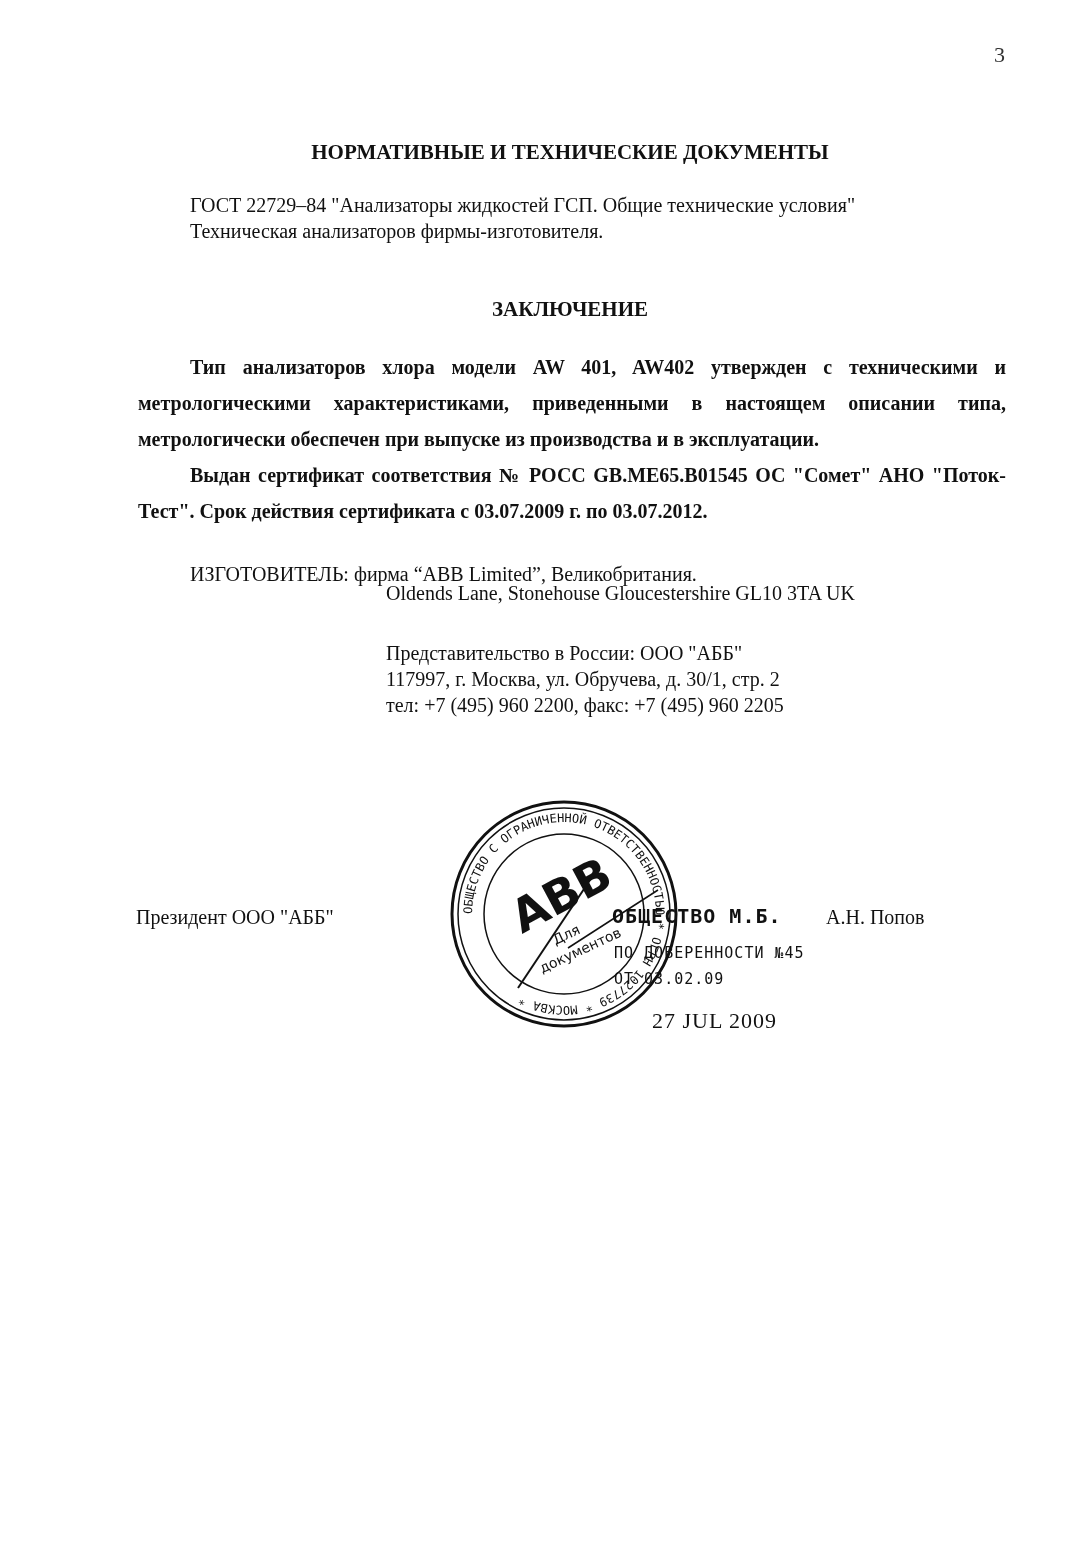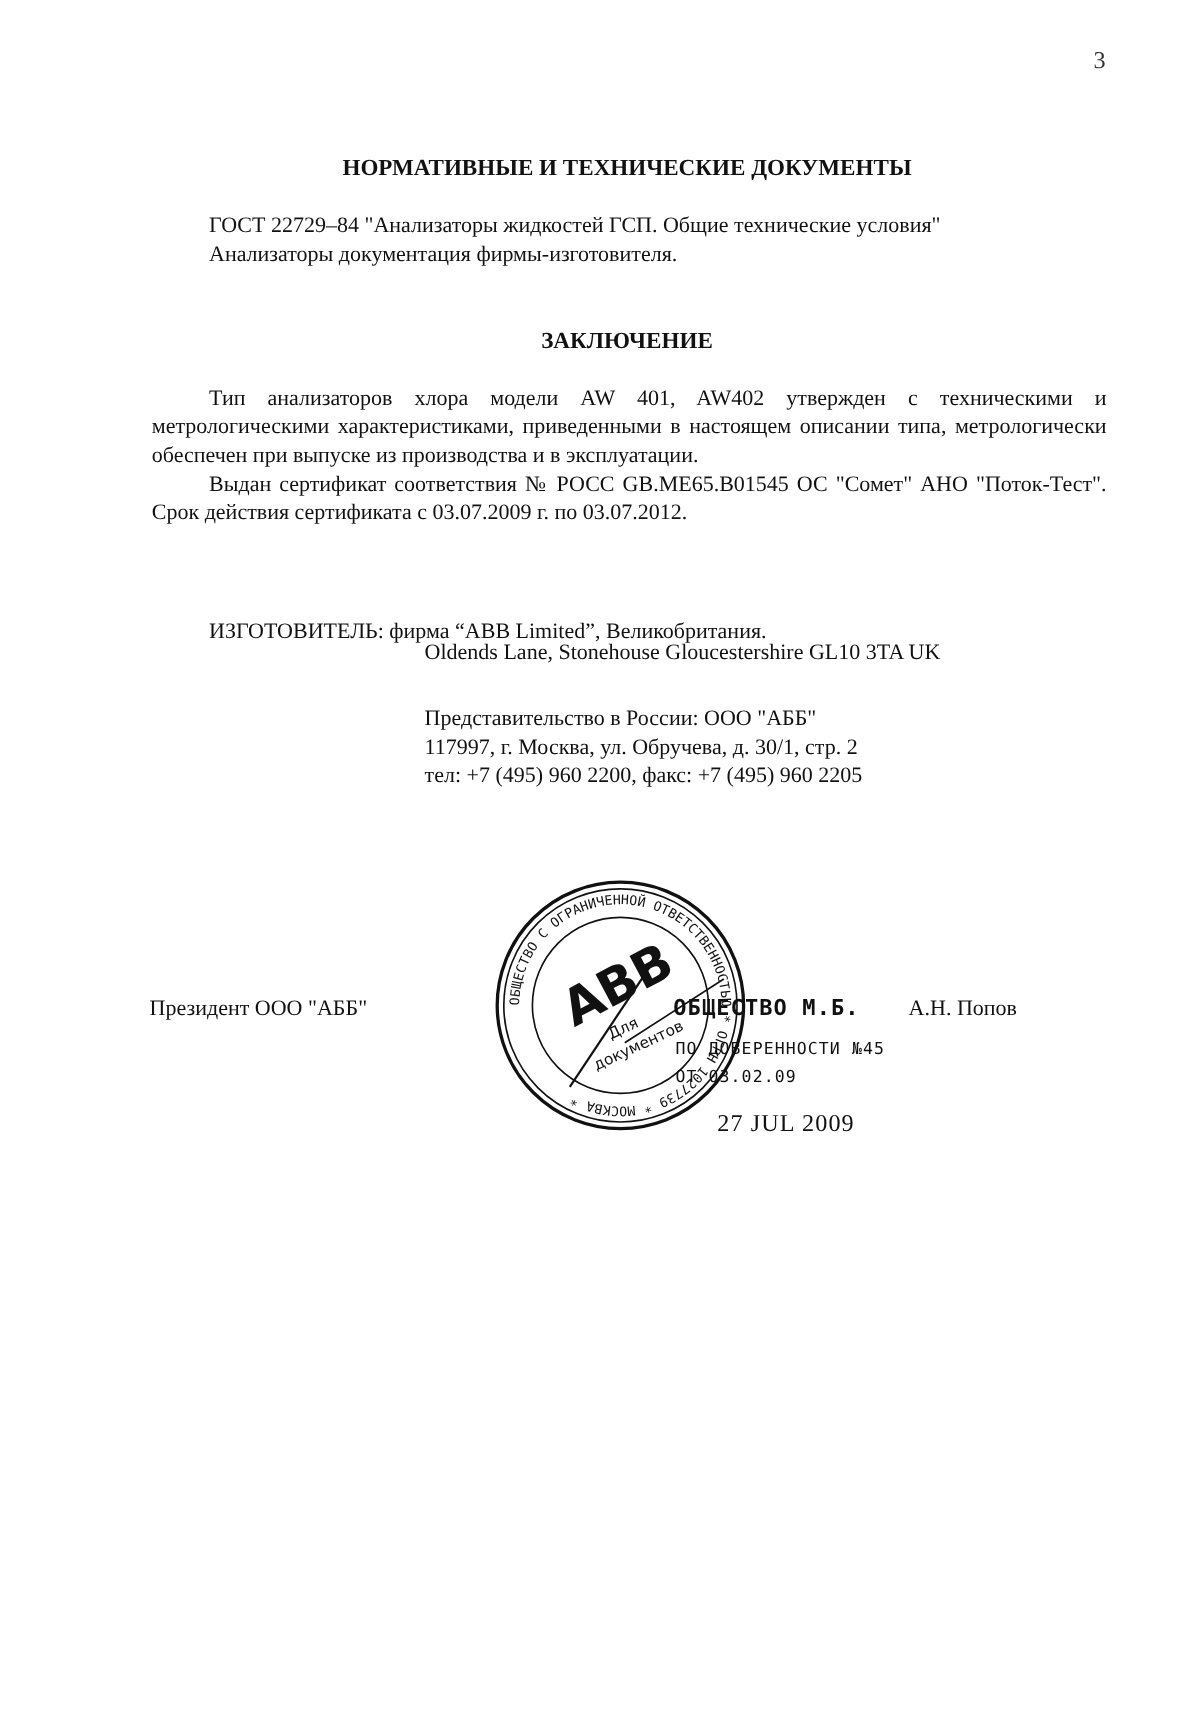--- a/index.html
+++ b/index.html
@@ -4,34 +4,34 @@
   <style>
     html, body { margin: 0; padding: 0; background: #ffffff; }
     body {
       width: 1086px; height: 1560px; position: relative; overflow: hidden;
       font-family: "Liberation Serif", "DejaVu Serif", serif; color: #111;
     }
     .abs { position: absolute; white-space: nowrap; }
     .page-num { left: 994px; top: 42px; font-size: 22px; color: #333; }
     .h { font-weight: bold; font-size: 21px; left: 0; width: 1140px; text-align: center; }
     .t { font-size: 20px; line-height: 26px; }
-    .just { position: absolute; left: 138px; width: 868px; font-size: 20px; line-height: 26px; text-align: justify; }
+    .just { position: absolute; left: 138px; width: 868px; font-size: 20px; line-height: 36px; text-align: justify; font-weight: bold; }
     .just p { margin: 0; text-indent: 52px; text-align: justify; text-align-last: left; }
     .stamp { position: absolute; left: 448px; top: 798px; width: 232px; height: 232px; }
     .stamp-text { font-family: "DejaVu Sans Mono", "Liberation Mono", monospace; }
     .mono { font-family: "DejaVu Sans Mono", "Liberation Mono", monospace; letter-spacing: 1px; }
   </style>
 </head>
 <body>
 
 <div class="abs page-num">3</div>
 
 <div class="abs h" style="top:140px;">НОРМАТИВНЫЕ И ТЕХНИЧЕСКИЕ ДОКУМЕНТЫ</div>
 <div class="abs t" style="left:190px; top:192px;">ГОСТ 22729–84 "Анализаторы жидкостей ГСП. Общие технические условия"</div>
-<div class="abs t" style="left:190px; top:218px;">Анализаторы документация фирмы-изготовителя.</div>
+<div class="abs t" style="left:190px; top:218px;">Техническая анализаторов фирмы-изготовителя.</div>
 
 <div class="abs h" style="top:297px;">ЗАКЛЮЧЕНИЕ</div>
 <div class="just" style="top:349px;">
   <p>Тип анализаторов хлора модели AW 401, AW402 утвержден с техническими и метрологическими характеристиками, приведенными в настоящем описании типа, метрологически обеспечен при выпуске из производства и в эксплуатации.</p>
   <p>Выдан сертификат соответствия № РОСС GB.ME65.B01545 ОС "Сомет" АНО "Поток-Тест". Срок действия сертификата с 03.07.2009 г. по 03.07.2012.</p>
 </div>
 
 <div class="abs t" style="left:190px; top:561px;">
   <span>ИЗГОТОВИТЕЛЬ:</span>
   <span>фирма “ABB Limited”, Великобритания.</span>

